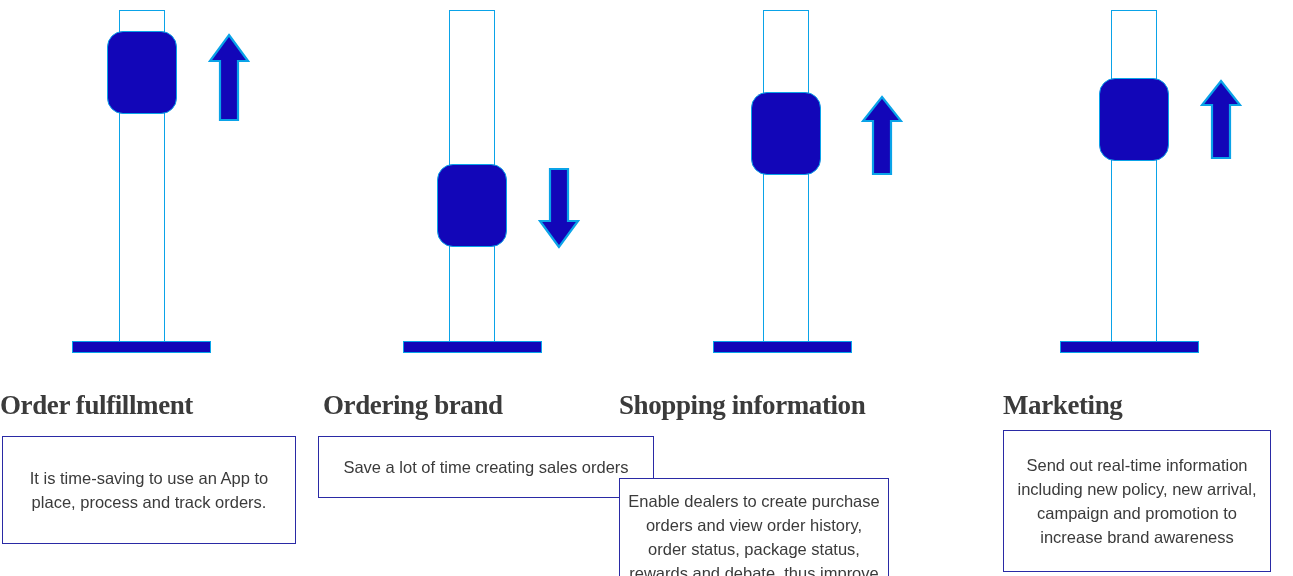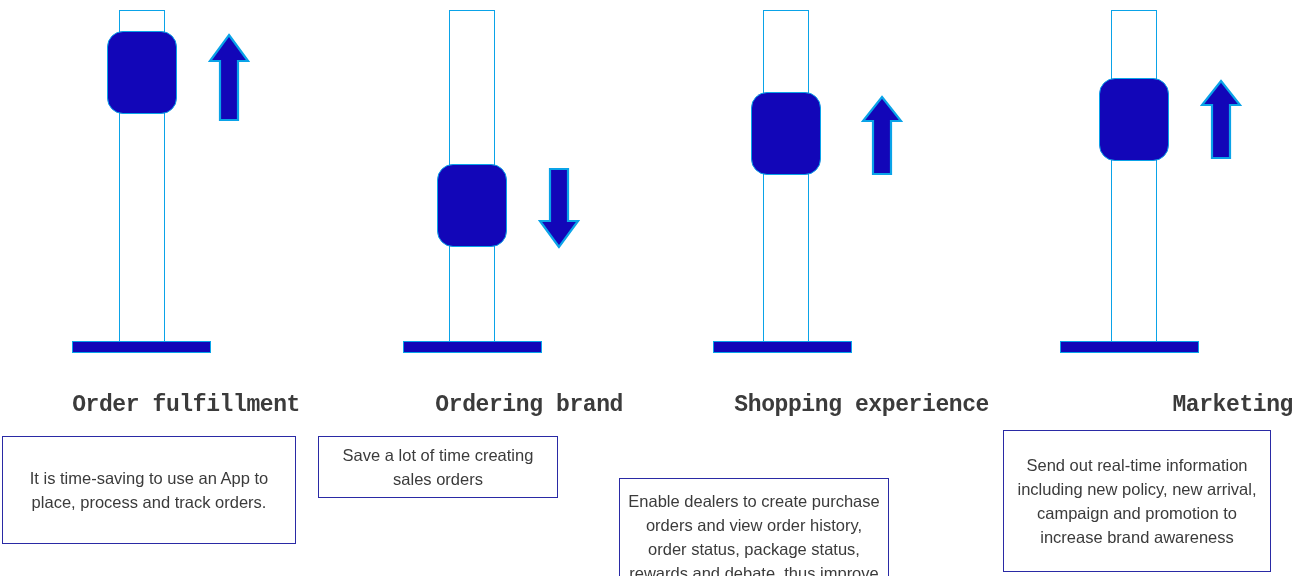--- a/index.html
+++ b/index.html
@@ -53,24 +53,24 @@
     background: #1206b8;
     border: 1.5px solid #0aa3e8;
   }
   .arrow {
     position: absolute;
     display: block;
   }
   
   .heading {
     position: absolute;
-    text-align: right;
+    text-align: left;
     color: #3b3b3b;
-    font-family: Liberation Mono, monospace;
-    font-size: 23px;
+    font-family: Liberation Serif, serif;
+    font-size: 27px;
     font-weight: bold;
     letter-spacing: -0.4px;
     white-space: nowrap;
     line-height: 26px;
   }
   .textbox {
     position: absolute;
     box-sizing: border-box;
     border: 1.4px solid #2a2aa5;
     background: #ffffff;
@@ -123,37 +123,37 @@
       <div class="indicator" style="left:114px; top:164px; width:70px; height:83px;"></div>
       <div class="base" style="left:80px; top:341px; width:139px; height:12px;"></div>
 
       <svg class="arrow" style="left:215px; top:167px;" width="42" height="82" viewBox="0 0 42 82">
         <polygon points="21,80 2,54 12,54 12,2 30,2 30,54 40,54" fill="#1206b8" stroke="#0aa3e8" stroke-width="2.2" stroke-linejoin="miter"></polygon>
       </svg>
     </div>
 
     <div class="heading" style="left:0px; top:392px; width:300px;">Ordering brand</div>
 
-    <div class="textbox" style="left:-5px; top:436px; width:240px; height:62px;text-align:center;">
+    <div class="textbox" style="left:-5px; top:436px; width:336px; height:62px;text-align:center;">
       <span>Save a lot of time creating sales orders</span>
     </div>
   </div>
 
   <div class="column" style="left:619px; width:370px;">
 
     <div class="gauge">
       <div class="tube" style="left:144px; top:10px; width:46px; height:338px;"></div>
       <div class="indicator" style="left:132px; top:92px; width:70px; height:83px;"></div>
       <div class="base" style="left:94px; top:341px; width:139px; height:12px;"></div>
       <svg class="arrow" style="left:242px; top:95px;" width="42" height="82" viewBox="0 0 42 82">
         <polygon points="21,2 40,26 30,26 30,79 12,79 12,26 2,26" fill="#1206b8" stroke="#0aa3e8" stroke-width="2.2" stroke-linejoin="miter"></polygon>
       </svg>
     </div>
 
-    <div class="heading" style="left:0px; top:392px; width:370px;">Shopping experience</div>
+    <div class="heading" style="left:0px; top:392px; width:370px;">Shopping information</div>
 
     <div class="textbox" style="left:0px; top:430px; width:270px; height:142px;margin-top:48px;">
       <span>Enable dealers to create purchase orders and view order history, order status, package status, rewards and debate, thus improve shopping experience</span>
     </div>
   </div>
 
   <div class="column" style="left:1003px; width:290px;">
 
     <div class="gauge">
       <div class="tube" style="left:108px; top:10px; width:46px; height:338px;"></div>

